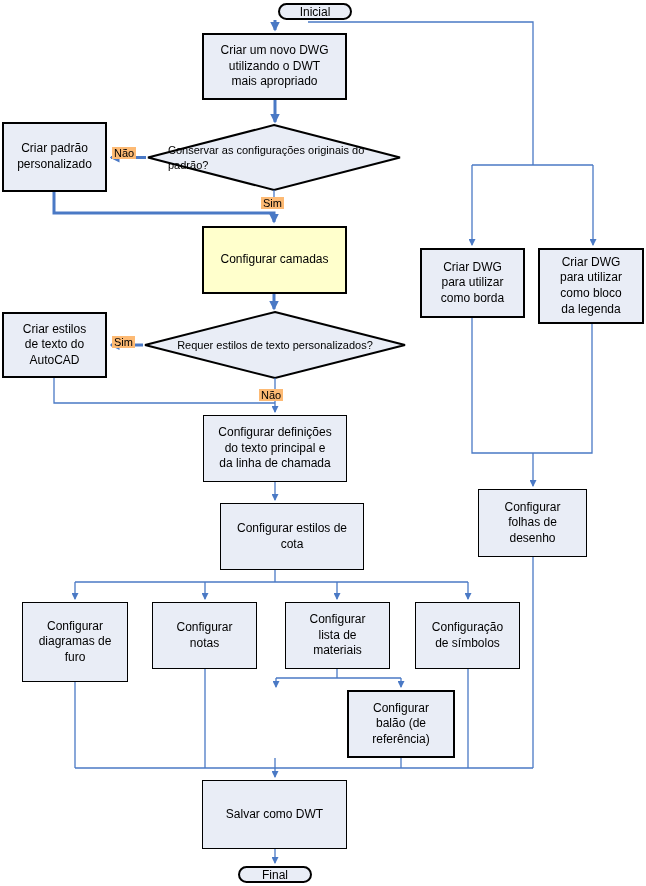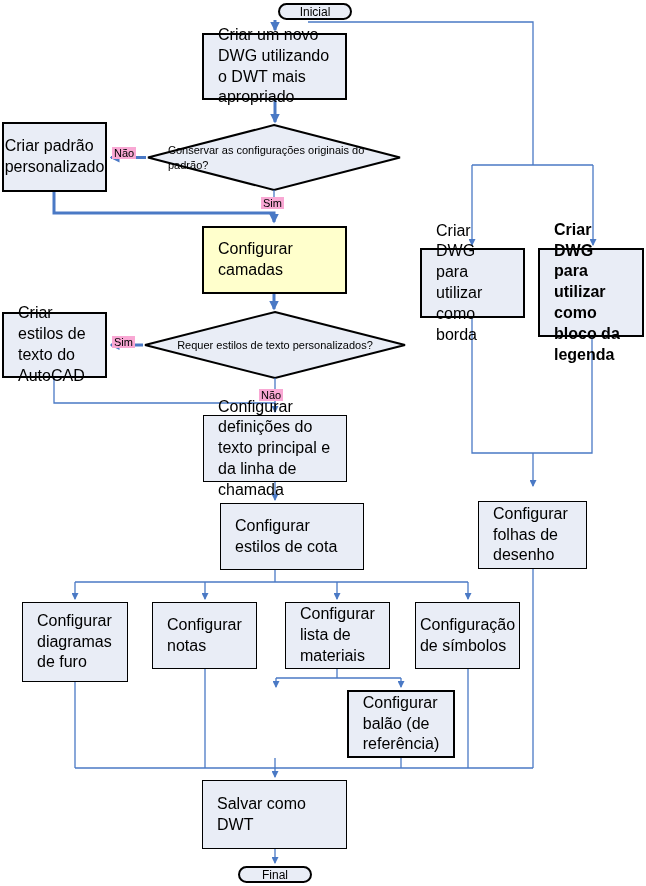--- a/index.html
+++ b/index.html
@@ -11,29 +11,29 @@
   html,body{margin:0;padding:0;background:#fff;}
   body{font-family:"Liberation Sans",sans-serif;color:#000;}
   .stage{position:relative;width:646px;height:886px;background:#fff;overflow:hidden;}
   .wires{position:absolute;left:0;top:0;}
   .edge{stroke:var(--line);stroke-width:1.3;fill:none;}
   .edge.thick{stroke-width:3;}
   .diamond{fill:var(--node_fill);stroke:var(--border);stroke-width:2;}
   .ah{fill:var(--line);}
   .node{position:absolute;box-sizing:border-box;background:var(--node_fill);
         border:1px solid var(--border);display:flex;align-items:center;justify-content:center;
-        font-size:16px;line-height:1.3;padding:2px 14px;}
+        text-align:center;font-size:12px;line-height:1.3;padding:2px 14px;}
   .node.thick{border-width:2px;}
   .node.yellow{background:var(--highlight);}
   .terminal{position:absolute;box-sizing:border-box;background:var(--node_fill);
         border:2px solid var(--border);border-radius:10px;display:flex;align-items:center;
         justify-content:center;font-size:12px;}
   .dtext{position:absolute;display:flex;align-items:center;justify-content:center;
         text-align:left;font-size:11px;line-height:1.3;}
-  .elabel{position:absolute;background:#f9a8d4;font-size:11px;padding:0 2px;line-height:1.1;}
+  .elabel{position:absolute;background:#fdba74;font-size:11px;padding:0 2px;line-height:1.1;}
 </style>
 </head>
 <body>
 
 <div class="stage">
 
   <svg class="wires" width="646" height="886" viewBox="0 0 646 886">
     <defs>
       <marker id="ah" viewBox="0 0 10 10" refX="8.5" refY="5" markerWidth="7" markerHeight="7" markerUnits="userSpaceOnUse" orient="auto-start-reverse">
         <path class="ah" d="M0,0 L10,5 L0,10 z"></path>
@@ -110,23 +110,23 @@
 
   <div class="node" style="left:415px;top:602px;width:105px;height:67px;">Configuração de símbolos</div>
 
 
   <div class="node thick" style="left:347px;top:690px;width:108px;height:68px;">Configurar balão (de referência)</div>
 
   <div class="node" style="left:202px;top:780px;width:145px;height:69px;">Salvar como DWT</div>
 
   <div class="node thick" style="left:420px;top:248px;width:105px;height:70px;">Criar DWG para utilizar como borda</div>
 
-  <div class="node thick" style="left:538px;top:248px;width:106px;height:89px;font-weight:bold;">Criar DWG para utilizar como bloco da legenda</div>
+  <div class="node thick" style="left:538px;top:248px;width:106px;height:76px;">Criar DWG para utilizar como bloco da legenda</div>
 
-  <div class="node" style="left:478px;top:489px;width:109px;height:68px;margin-top:12px;">Configurar folhas de desenho</div>
+  <div class="node" style="left:478px;top:489px;width:109px;height:68px;">Configurar folhas de desenho</div>
 
   <div class="dtext" style="left:168px;top:130px;width:212px;height:55px;">Conservar as configurações originais do padrão?</div>
   <div class="dtext" style="left:165px;top:317px;width:220px;height:56px;">Requer estilos de texto personalizados?</div>
 
   <div class="elabel" style="left:112px;top:147px;">Não</div>
   <div class="elabel" style="left:261px;top:197px;">Sim</div>
   <div class="elabel" style="left:112px;top:336px;">Sim</div>
   <div class="elabel" style="left:259px;top:389px;">Não</div>
 
 </div>

